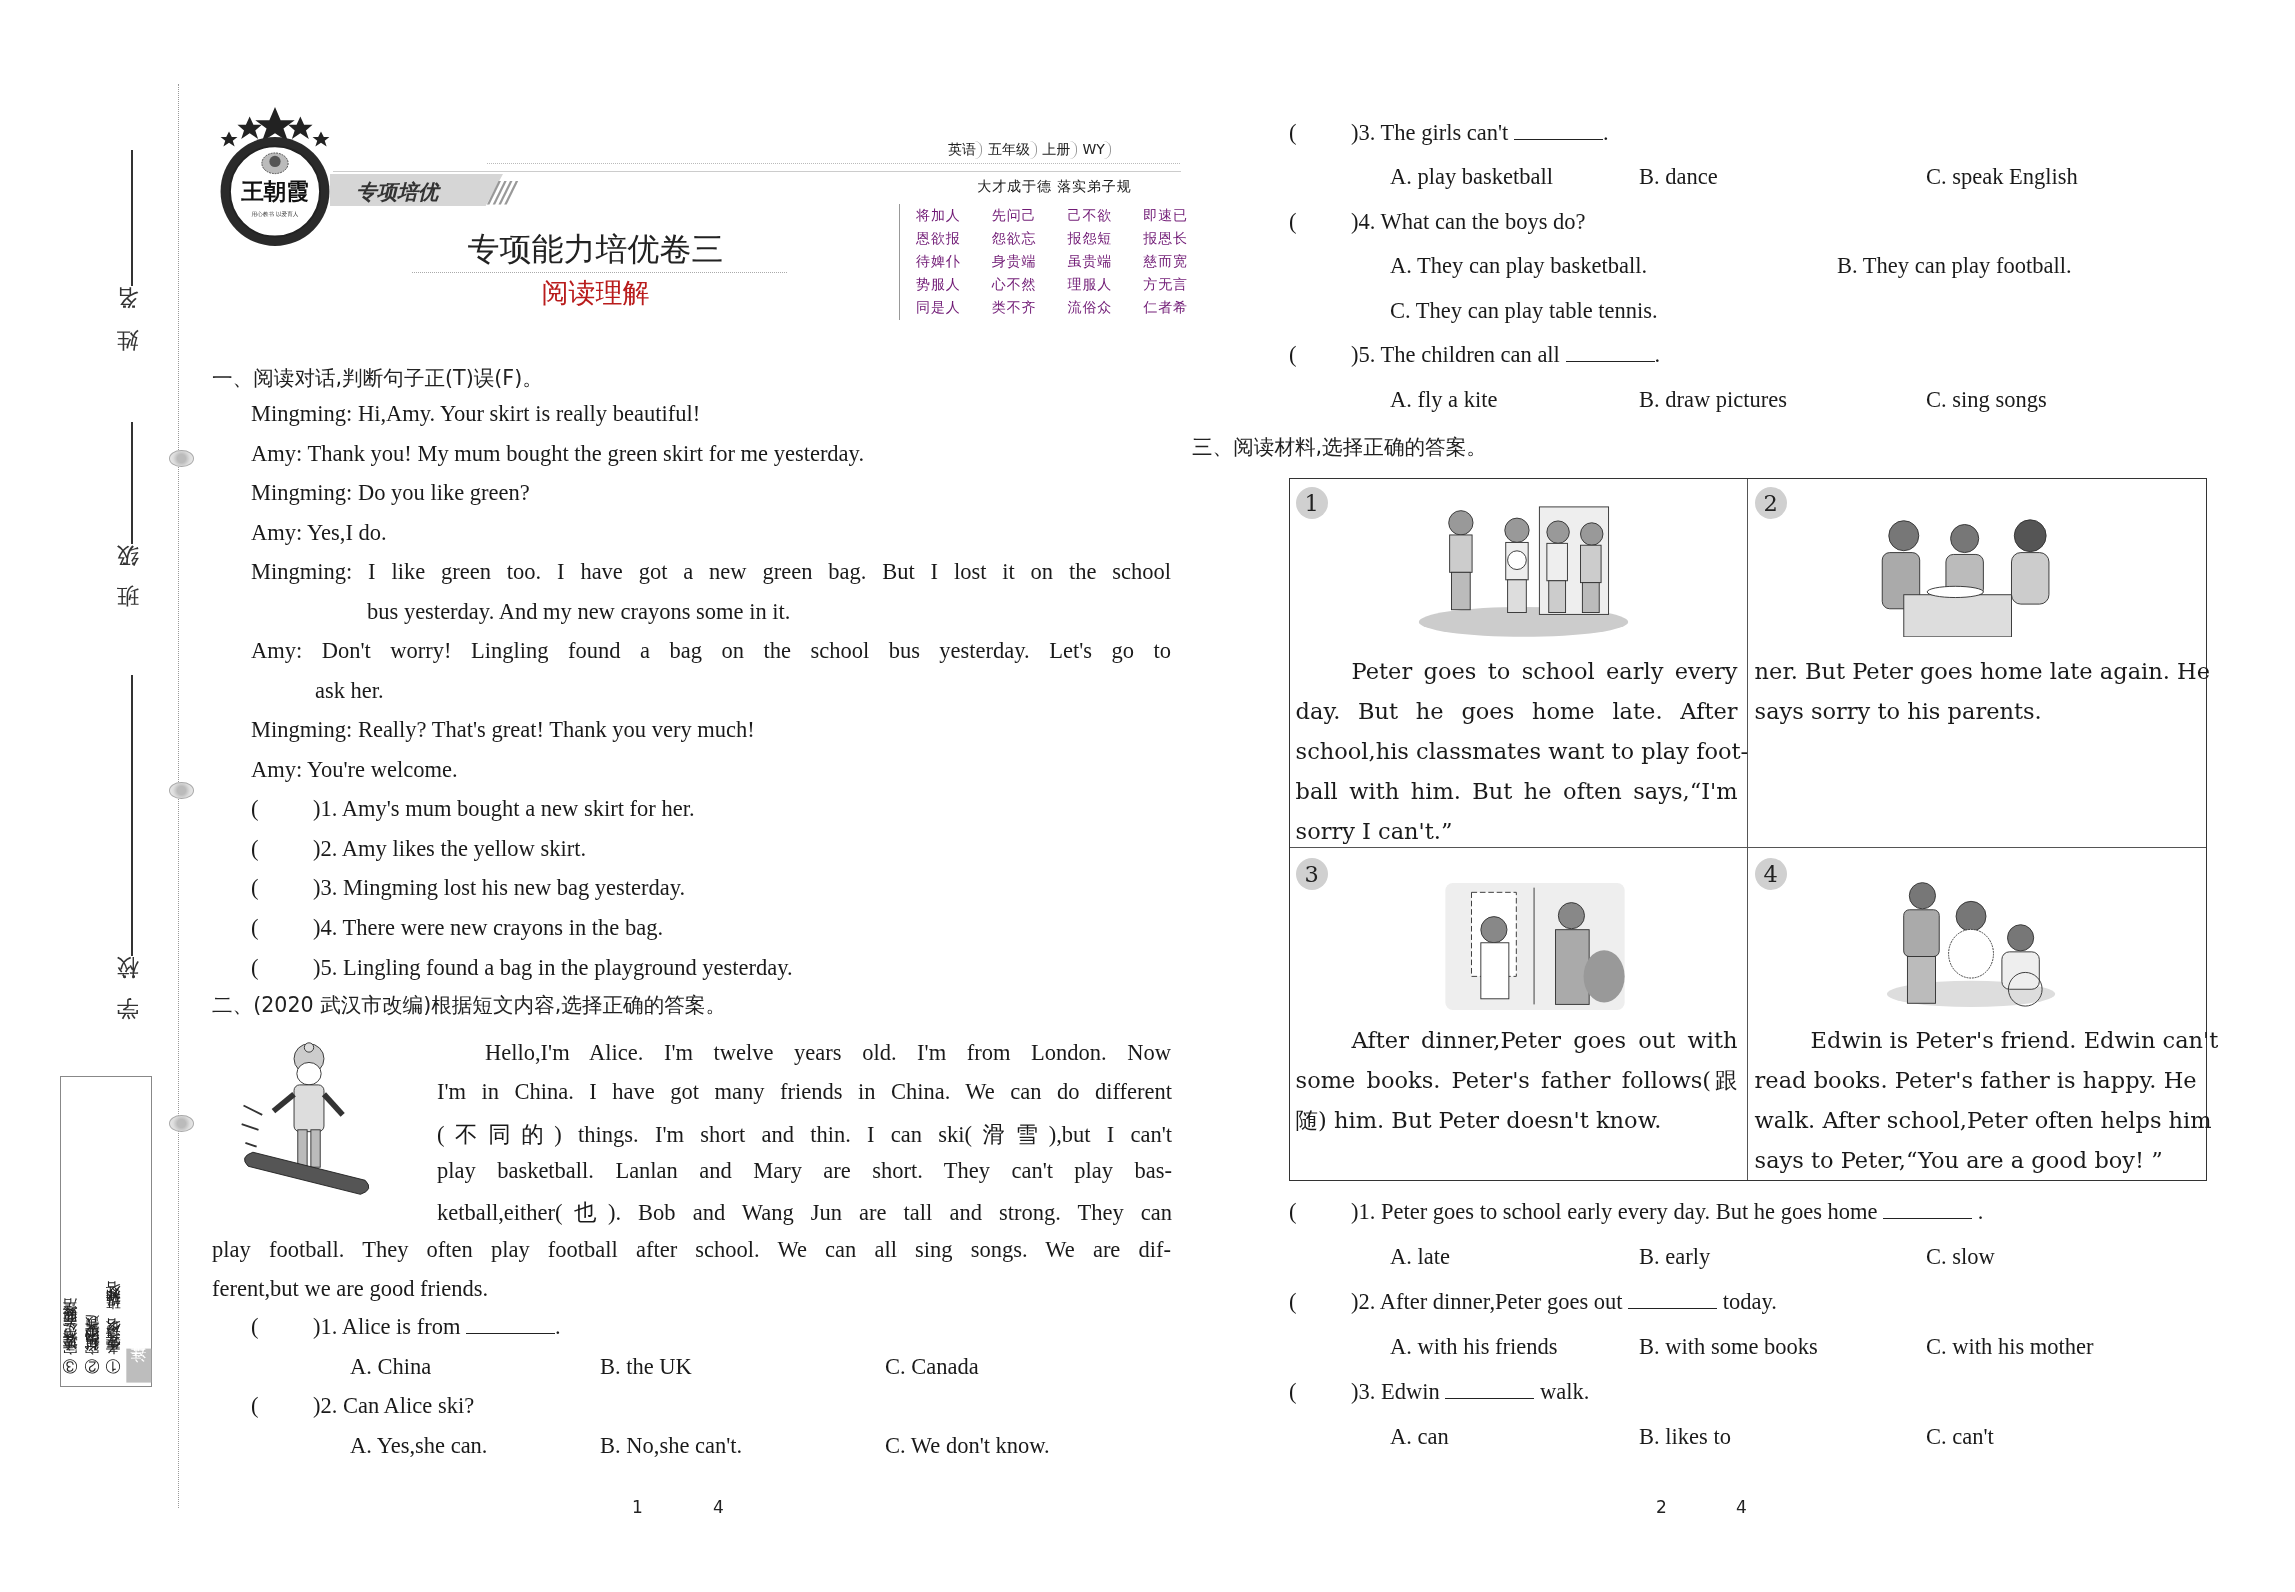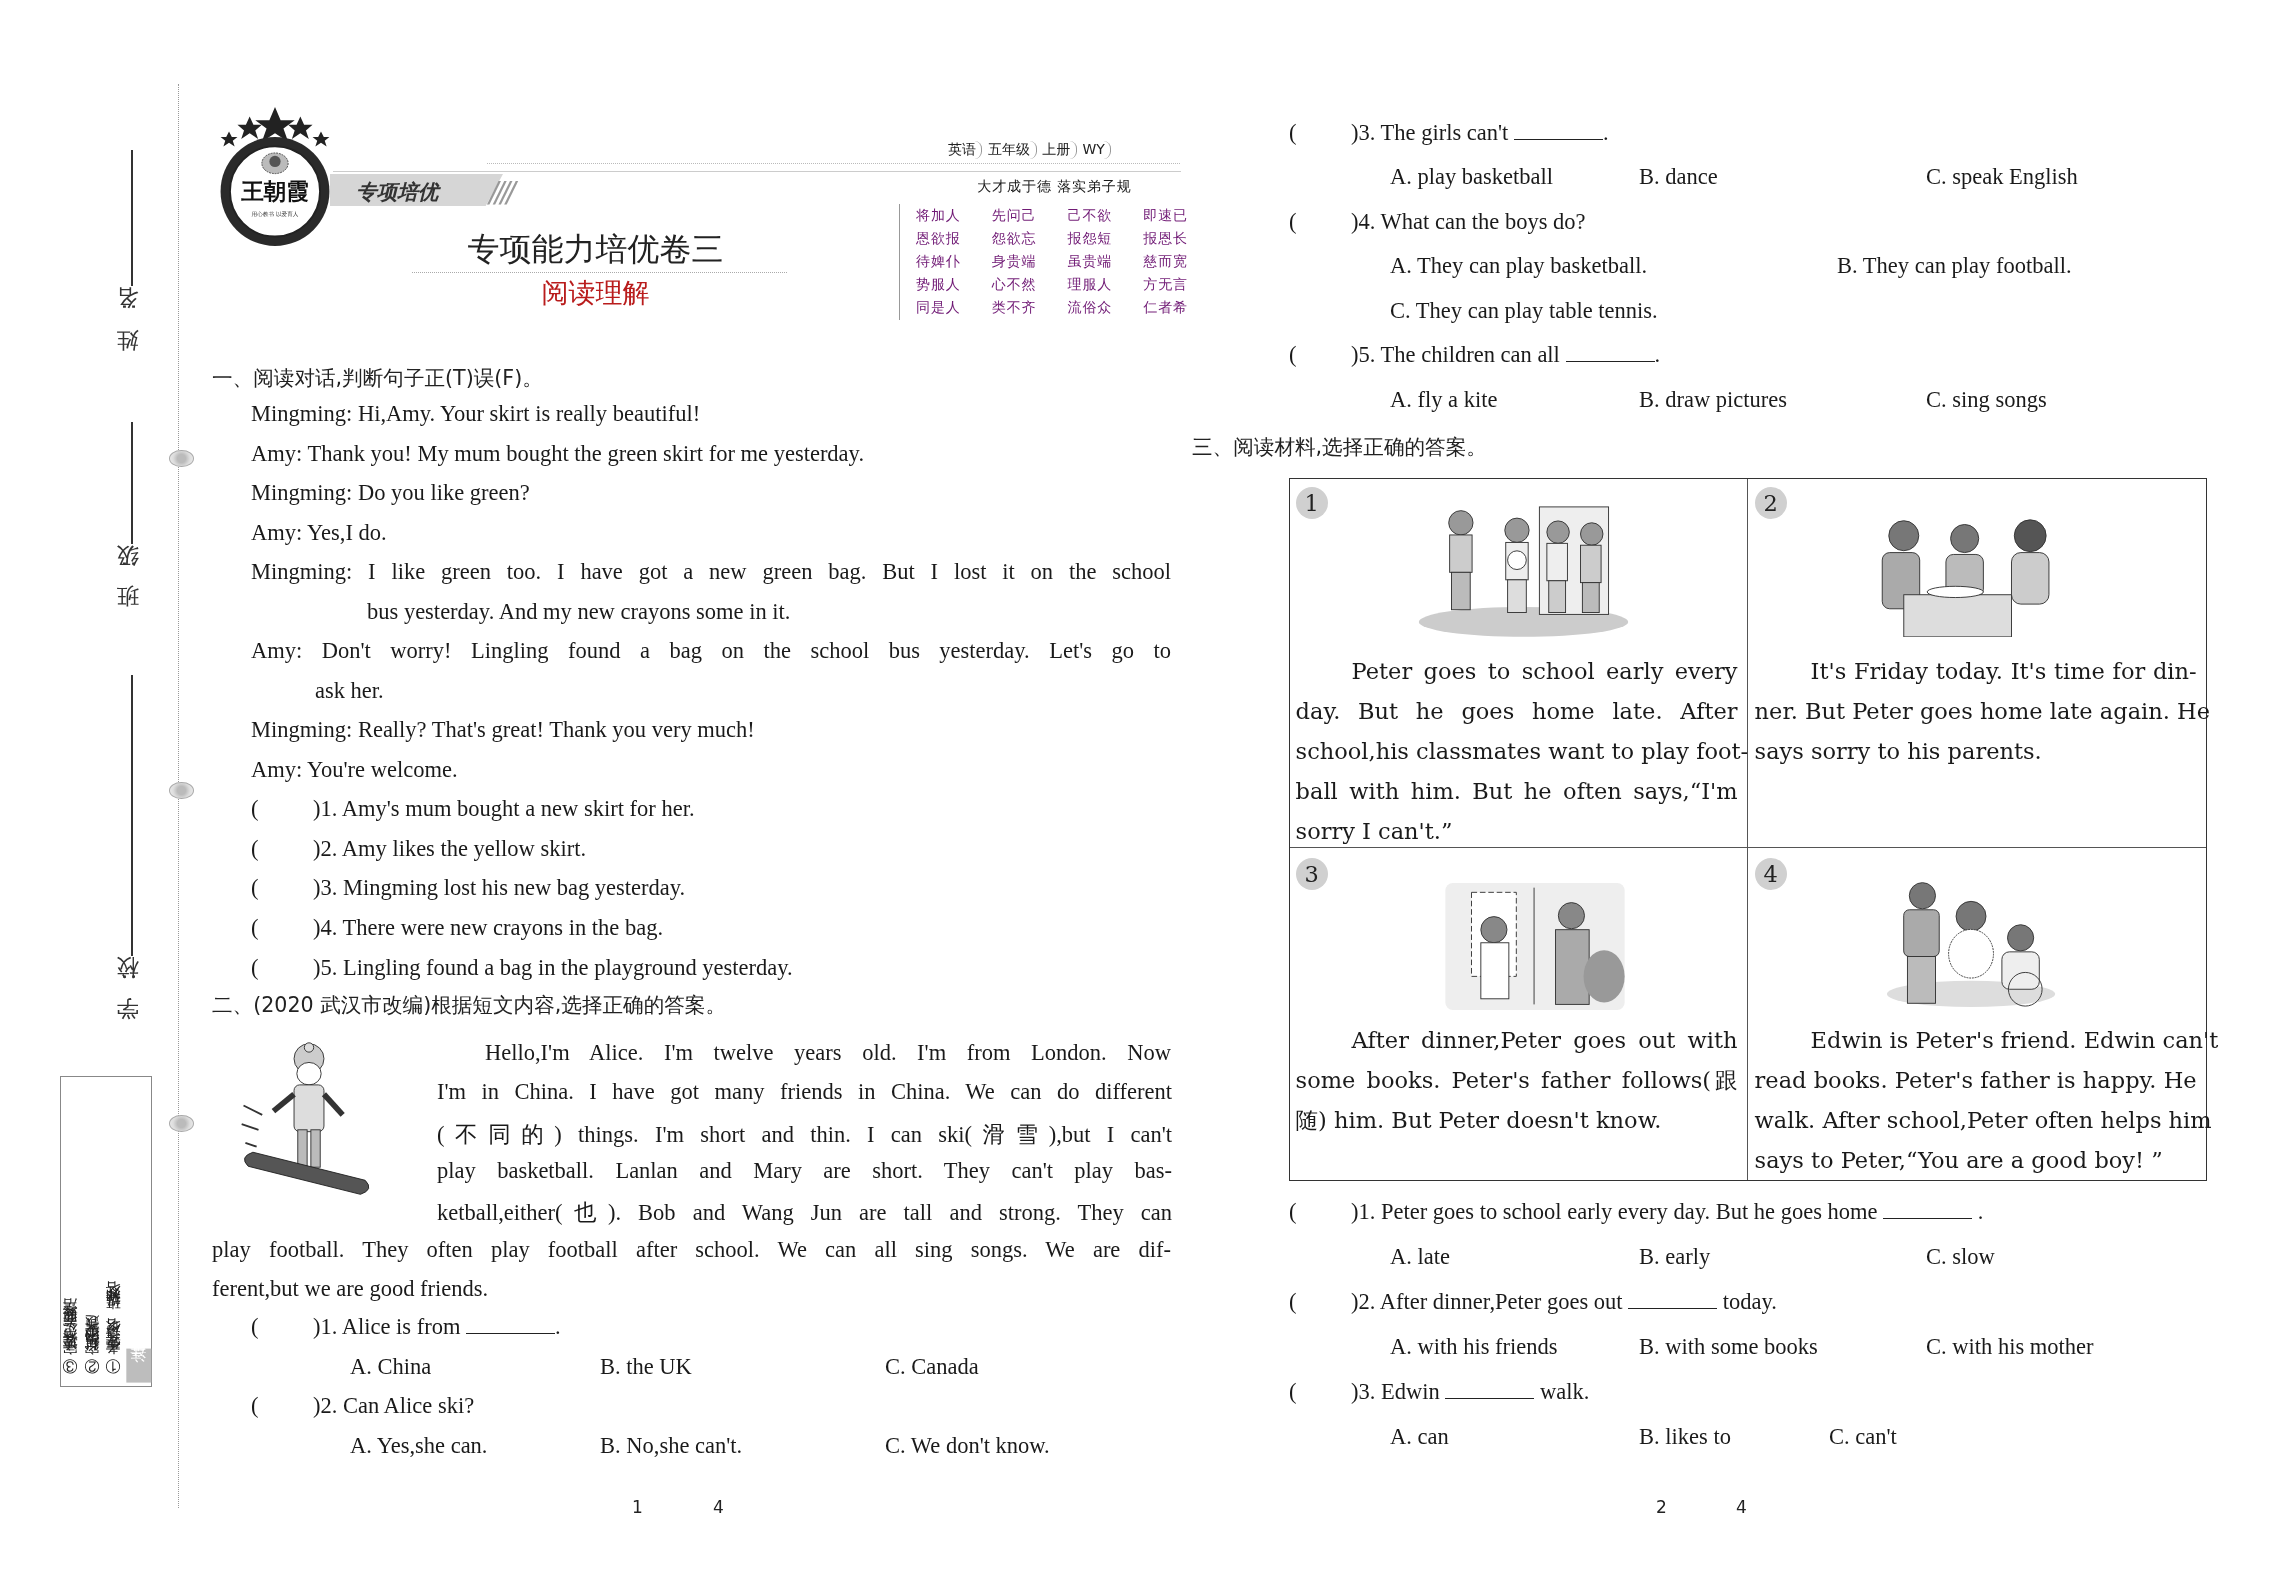--- a/index.html
+++ b/index.html
@@ -266,21 +266,20 @@
           <rect x="12" y="40" width="40" height="60" rx="8" fill="#aaa"></rect>
         <circle cx="100" cy="25" r="15" fill="#777"></circle>
           <rect x="80" y="42" width="40" height="45" rx="8" fill="#bbb"></rect>
         <circle cx="170" cy="22" r="17" fill="#555"></circle>
           <rect x="150" y="40" width="40" height="55" rx="10" fill="#ccc"></rect>
         <rect x="35" y="85" width="115" height="45" fill="#ddd"></rect>
         <ellipse cx="90" cy="82" rx="30" ry="6" fill="#fff"></ellipse>
       </g>
     </svg>
     <div class="cell-text" style="left:5.6px;top:172px;width:442px" id="panel-text-1">
-        <div class="justify" style="padding-left:56px;">It's Friday today. It's time for din-</div>
         <div class="justify">ner. But Peter goes home late again. He</div>
         <div style="white-space:nowrap;">says sorry to his parents.</div>
       </div>
   </div>
 
   <div class="cell" style="left:0;top:370px;width:457px;height:331px">
     <div class="badge" style="left:5.6px;top:9.4px">3</div>
     <svg class="pic" style="left:155px;top:34px;width:180px;height:127px" viewBox="0 0 192 136">
       <rect x="0" y="0" width="192" height="136" rx="8" fill="#eee"></rect>
       <rect x="28" y="10" width="48" height="90" fill="#fff" stroke="#333" stroke-dasharray="6 3"></rect>
@@ -327,20 +326,20 @@
     <div class="opt" style="left:1390px;top:1244px;">A. late</div>
     <div class="opt" style="left:1639px;top:1244px;">B. early</div>
     <div class="opt" style="left:1926px;top:1244px;">C. slow</div>
     <div class="q" style="left:1289px;top:1289px;"><span class="paren">(</span><span>)2. After dinner,Peter goes out</span> <span class="blank"></span> <span>today.</span></div>
     <div class="opt" style="left:1390px;top:1334px;">A. with his friends</div>
     <div class="opt" style="left:1639px;top:1334px;">B. with some books</div>
     <div class="opt" style="left:1926px;top:1334px;">C. with his mother</div>
     <div class="q" style="left:1289px;top:1379px;"><span class="paren">(</span><span>)3. Edwin</span> <span class="blank"></span> <span>walk.</span></div>
     <div class="opt" style="left:1390px;top:1424px;">A. can</div>
     <div class="opt" style="left:1639px;top:1424px;">B. likes to</div>
-    <div class="opt" style="left:1829px;top:1424px;">C. can't</div>
+    <div class="opt" style="left:1926px;top:1424px;">C. can't</div>
   </div>
 
 <div class="pagenum" style="left:632px;top:1497px">1</div>
 <div class="pagenum" style="left:713px;top:1497px">4</div>
 <div class="pagenum" style="left:1656px;top:1497px">2</div>
 <div class="pagenum" style="left:1736px;top:1497px">4</div>
 
 
 </body></html>

